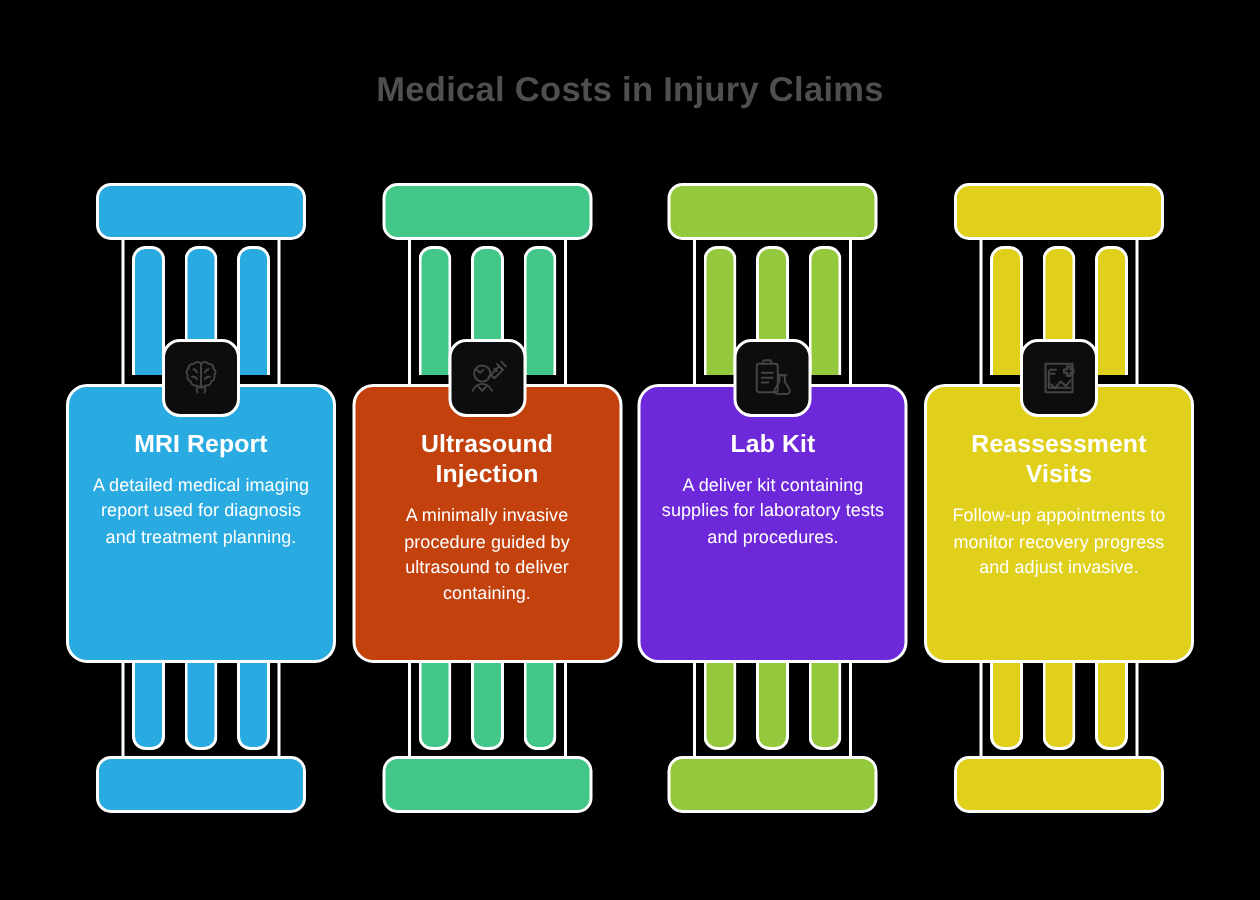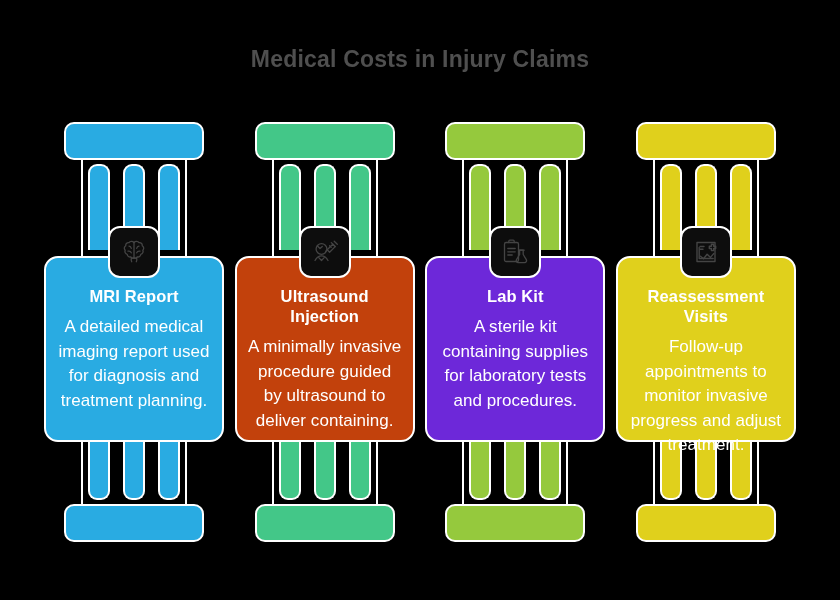--- a/index.html
+++ b/index.html
@@ -113,21 +113,21 @@
   }
 
   .card-title {
     font-size: 16.5px;
     font-weight: bold;
     line-height: 1.22;
     margin: 0 0 9px 0;
     letter-spacing: 0.1px;
   }
   .card-desc {
-    font-size: 17px;
+    font-size: 12px;
     line-height: 1.44;
     margin: 0;
     letter-spacing: 0.05px;
   }
 
   
   .icon-tile {
     position: absolute;
     top: 104px;
     left: 50%;
@@ -245,21 +245,21 @@
       <div class="bars bottom">
         <div class="bar" style="background: rgb(149, 201, 61);"></div>
         <div class="bar" style="background: rgb(149, 201, 61);"></div>
         <div class="bar" style="background: rgb(149, 201, 61);"></div>
       </div>
 
       <div class="cap bottom" style="background: rgb(149, 201, 61);"></div>
 
       <div class="card" style="background: #6d28d9;">
         <div class="card-title">Lab Kit</div>
-        <div class="card-desc">A sterile kit containing supplies for laboratory tests and procedures.</div>
+        <div class="card-desc">A deliver kit containing supplies for laboratory tests and procedures.</div>
       </div>
 
       <div class="icon-tile">
         <svg width="32" height="32" viewBox="0 0 32 32" fill="none" stroke="#444" stroke-width="1.3" stroke-linecap="round" stroke-linejoin="round">
           <rect x="5.5" y="6.5" width="14" height="19" rx="1.6"></rect>
           <path d="M9.8 6.5V5.2a1 1 0 0 1 1-1h3.4a1 1 0 0 1 1 1v1.3"></path>
           <path d="M8.8 12.5h7.4M8.8 15.8h7.4M8.8 19h4.4"></path>
           <path d="M20.6 14.2v4.3l-3.1 5.1a2 2 0 0 0 1.7 3h6.4a2 2 0 0 0 1.7-3l-3.1-5.1v-4.3z"></path>
           <path d="M19.6 14.2h5.6"></path>
         </svg>
@@ -281,21 +281,21 @@
       <div class="bars bottom">
         <div class="bar" style="background: rgb(224, 208, 28);"></div>
         <div class="bar" style="background: rgb(224, 208, 28);"></div>
         <div class="bar" style="background: rgb(224, 208, 28);"></div>
       </div>
 
       <div class="cap bottom" style="background: rgb(224, 208, 28);"></div>
 
       <div class="card" style="background: rgb(224, 208, 28);">
         <div class="card-title">Reassessment Visits</div>
-        <div class="card-desc">Follow-up appointments to monitor invasive progress and adjust treatment.</div>
+        <div class="card-desc">Follow-up appointments to monitor recovery progress and adjust invasive.</div>
       </div>
 
       <div class="icon-tile">
         <svg width="32" height="32" viewBox="0 0 32 32" fill="none" stroke="#444" stroke-width="1.4" stroke-linecap="round" stroke-linejoin="round">
           <path d="M7 6.5h18v19H7z"></path>
           <path d="M10 10.5h4M10 13.2h3"></path>
           <path d="M21.4 8.2h2.2v2.1h2.1v2.2h-2.1v2.1h-2.2v-2.1h-2.1v-2.2h2.1z"></path>
           <path d="M9.2 11.5v11h14"></path>
           <path d="M10.5 20.2l3 2.6 3.6-4.6 3.4 3.2 3.2-3.8"></path>
         </svg>

